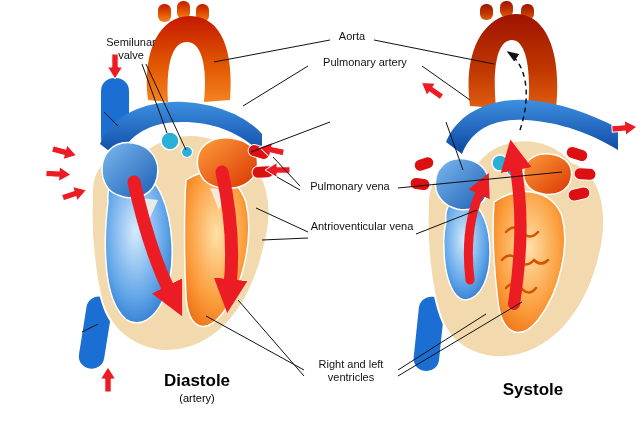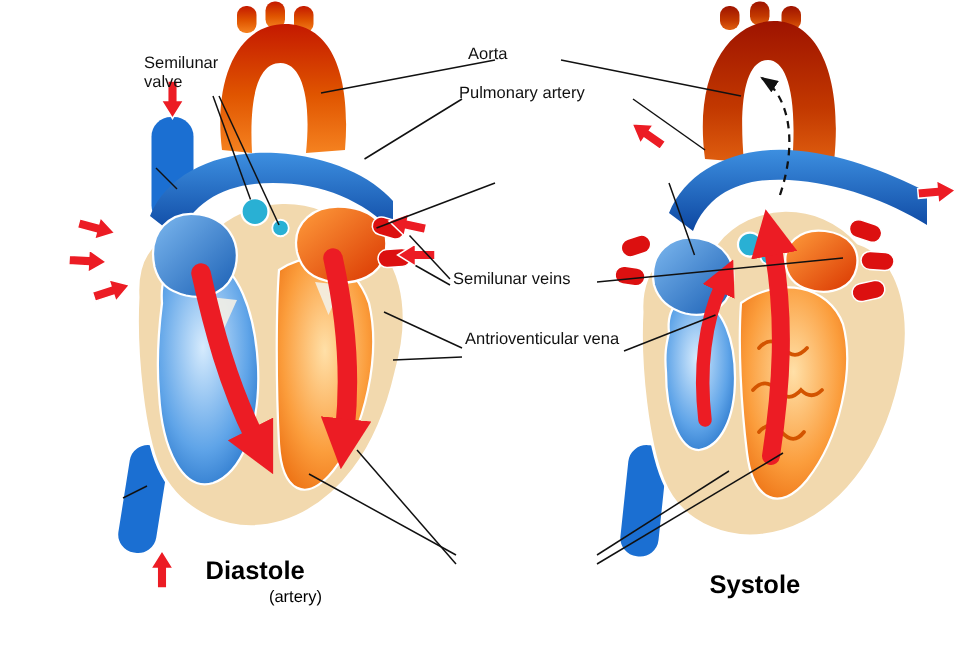--- a/index.html
+++ b/index.html
@@ -1,21 +1,21 @@
 <!DOCTYPE html>
 <html style="--c-blue: #1b6fd2; --c-blue-deep: #0d47a1; --c-beige: #f2d9ae; --c-arrow-red: #ec1c24; --c-stub-red: #dc1010; --c-dark-red: #b31500; --c-orange: #f58220; --c-teal: #29b0d4; --c-text: #111111;"><head>
 <meta charset="utf-8">
 <style>
   html,body{margin:0;padding:0;background:#fff;}
   .stage{position:relative;width:640px;height:434px;background:#fff;overflow:hidden;
          font-family:"Liberation Sans",sans-serif;}
   svg.diagram{position:absolute;left:0;top:0;}
   .lbl{position:absolute;font-size:11px;line-height:1.2;color:var(--c-text,#111);
-       text-align:left;}
-  .phase-title{position:absolute;font-size:17px;font-weight:bold;color:#000;text-align:left;}
+       text-align:center;}
+  .phase-title{position:absolute;font-size:17px;font-weight:bold;color:#000;text-align:center;}
   .phase-sub{position:absolute;font-size:11px;color:#000;text-align:center;}
   .leader{stroke:var(--c-text,#111);stroke-width:1;}
 </style>
 </head>
 <body>
 
 <div class="stage">
 
 <svg class="diagram" width="640" height="434" viewBox="0 0 640 434">
   <defs>
@@ -175,20 +175,21 @@
     <line class="leader" x1="304" y1="370" x2="206" y2="316"></line>
     <line class="leader" x1="304" y1="376" x2="238" y2="300"></line>
     <line class="leader" x1="398" y1="370" x2="486" y2="314"></line>
     <line class="leader" x1="398" y1="376" x2="522" y2="302"></line>
   </g>
 </svg>
 
 <div class="lbl" style="left:96px;top:36px;width:70px">Semilunar valve</div>
 <div class="lbl" style="left:312px;top:30px;width:80px">Aorta</div>
 <div class="lbl" style="left:306px;top:56px;width:118px">Pulmonary artery</div>
-<div class="lbl" style="left:302px;top:180px;width:96px">Semilunar veins</div>
+<div class="lbl" style="left:302px;top:180px;width:96px">Pulmonary vena</div>
 <div class="lbl" style="left:310px;top:220px;width:104px">Antrioventicular vena</div>
+<div class="lbl" style="left:306px;top:358px;width:90px">Right and left ventricles</div>
 
 <div class="phase-title" style="left:137px;top:371px;width:120px">Diastole</div>
 <div class="phase-sub" style="left:137px;top:392px;width:120px">(artery)</div>
 <div class="phase-title" style="left:473px;top:380px;width:120px">Systole</div>
 
 </div>
 
 </body></html>

